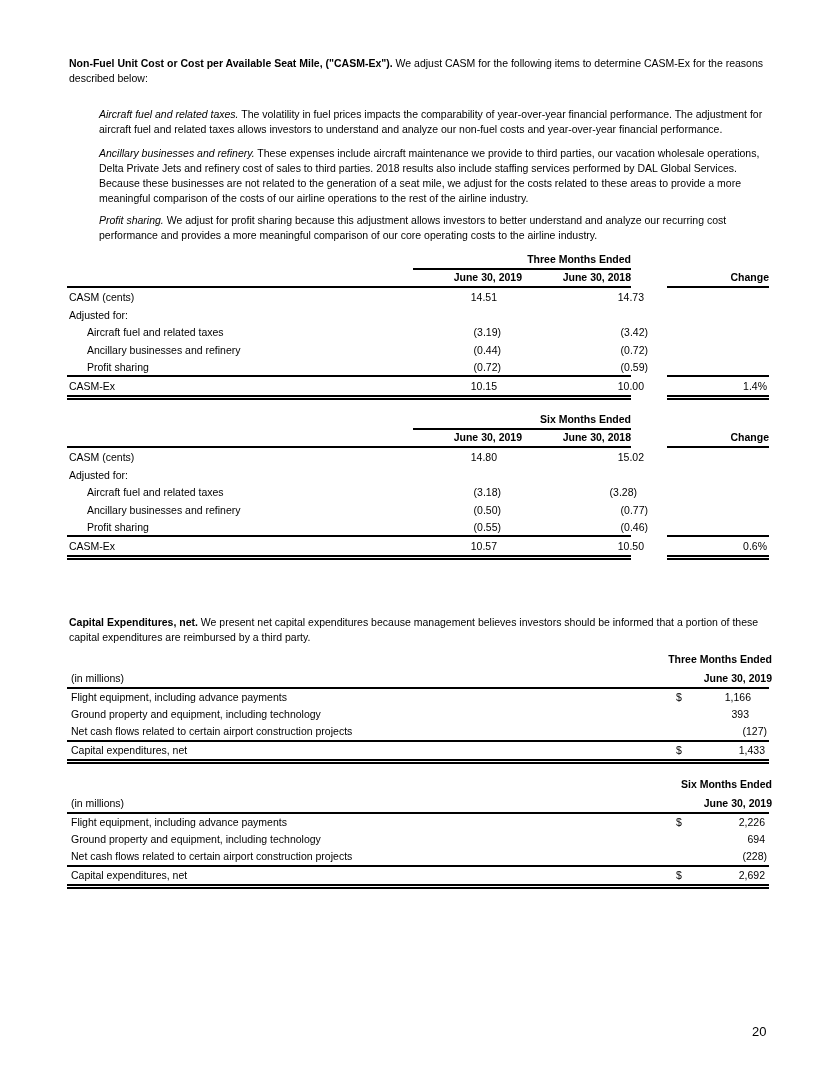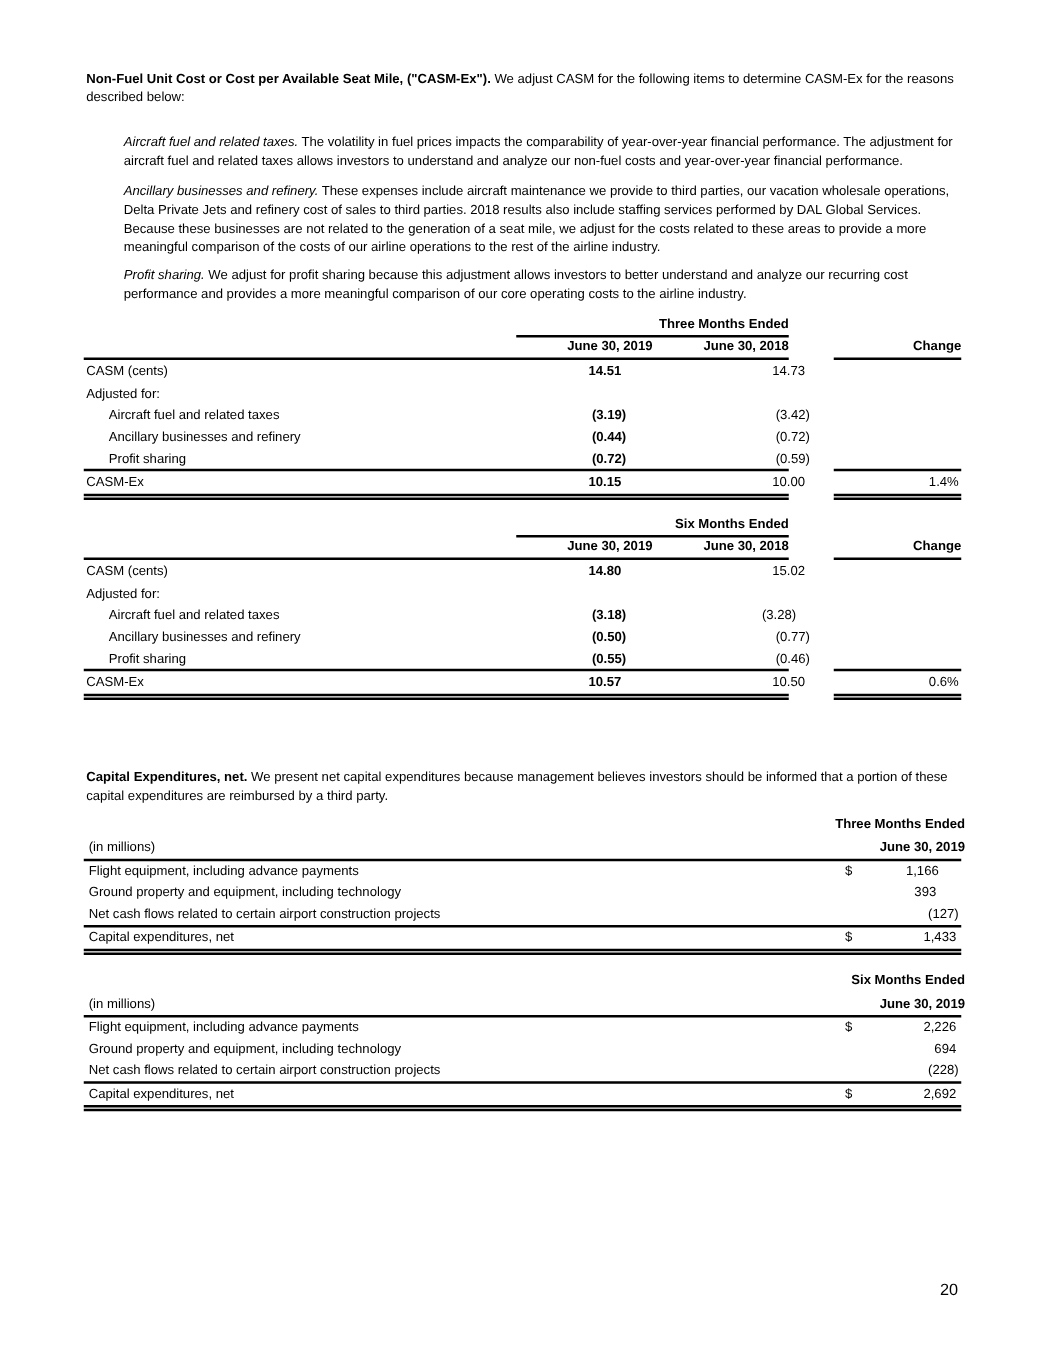--- a/index.html
+++ b/index.html
@@ -9,21 +9,21 @@
   }
   .para { position: absolute; left: 69px; width: 700px; line-height: 15px; font-size: 10.5px; }
   .para.indent { left: 99px; width: 665px; }
   .para b { font-weight: bold; }
   .para i { font-style: italic; }
 
   .tbl { position: absolute; left: 67px; width: 702px; }
   .row { position: absolute; left: 0; right: 0; height: 18px; line-height: 18px; font-size: 10.5px; }
   .lbl { position: absolute; left: 2px; }
   .lbl.sub { left: 20px; }
-  .c1 { position: absolute; right: 272px; text-align: right; font-weight: bold; }
+  .c1 { position: absolute; right: 272px; text-align: right; }
   .c2 { position: absolute; right: 125px; text-align: right; }
   .c3 { position: absolute; right: 2px; text-align: right; }
   .hdr { position: absolute; font-weight: bold; font-size: 10.5px; text-align: right; }
   .hline { position: absolute; background: #000; }
 
   .cap .lbl { left: 4px; }
   .cap .dollar { position: absolute; left: 609px; }
   .cap .val { position: absolute; right: 2px; text-align: right; }
   .pagenum { position: absolute; left: 752px; top: 1024px; font-size: 13px; }
 </style>

